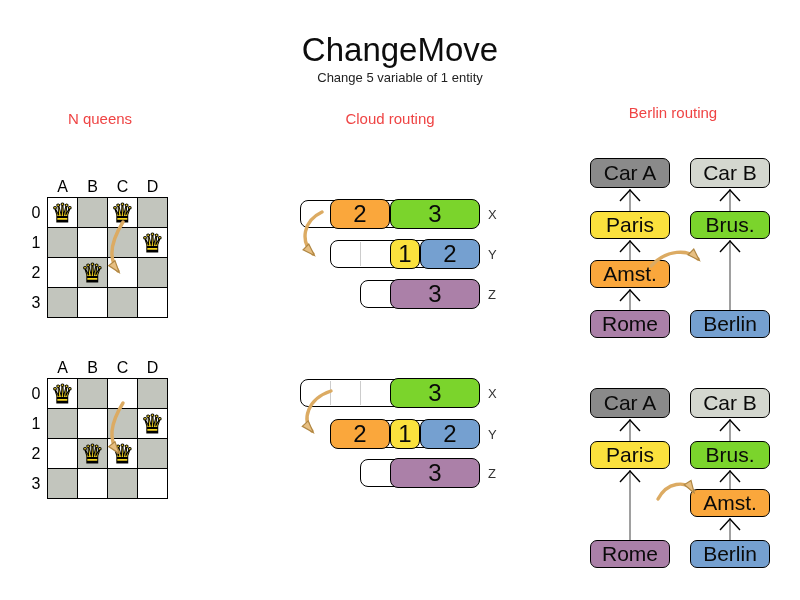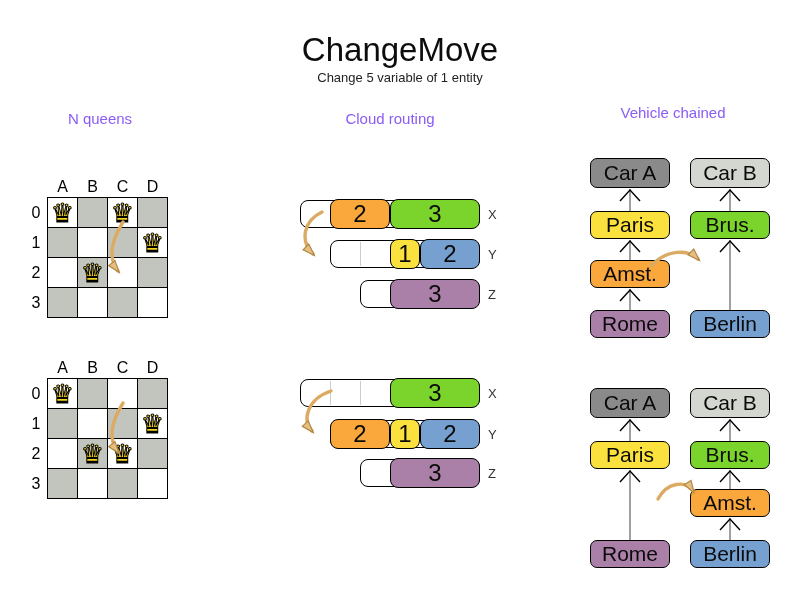--- a/index.html
+++ b/index.html
@@ -2,21 +2,21 @@
 <html><head>
 <meta charset="utf-8">
 <style>
   html,body{margin:0;padding:0;background:#fff;}
   #canvas{position:relative;width:800px;height:600px;background:#fff;overflow:hidden;
           font-family:"Liberation Sans",sans-serif;color:#111;}
   .abs{position:absolute;}
   .ctr{text-align:center;}
   #page-title{left:0;top:31px;width:800px;font-size:33px;color:#0d0d0d;}
   #page-subtitle{left:0;top:70px;width:800px;font-size:13px;color:#222;}
-  .section-header{font-size:15px;color:#8b5cf6;line-height:18px;}
+  .section-header{font-size:15px;color:#ef4444;line-height:18px;}
   
   .board{display:grid;grid-template-columns:repeat(4,29px);grid-template-rows:repeat(4,29px);
          gap:1px;background:#000;border:1px solid #000;}
   .cell{display:flex;align-items:center;justify-content:center;}
   .cell.light{background:#fff;}
   .cell.dark{background:#c2c5bd;}
   .queen{font-size:26px;line-height:26px;color:#f6d51e;-webkit-text-stroke:1px #000;}
   .board-col-label,.board-row-label{font-size:16px;color:#000;text-align:center;}
   .board-row-label{line-height:29px;}
   
@@ -33,21 +33,21 @@
 </head>
 <body>
 
 <div id="canvas">
   <div class="abs ctr" id="page-title">ChangeMove</div>
   <div class="abs ctr" id="page-subtitle">Change 5 variable of 1 entity</div>
 
   <div class="abs ctr section-header" style="left:20px;top:110px;width:160px;">N queens</div>
   <div class="abs ctr section-header" style="left:300px;top:110px;width:180px;">Cloud routing</div>
   <div class="abs ctr section-header" style="left:578px;top:104px;width:190px;">
-    <div>Vehicle chained</div>
+    <div>Berlin routing</div>
   </div>
 
   <div id="dynamic-root">
       <div class="abs board-col-label" style="left: 48px; top: 178px; width: 29px;">A</div>
       <div class="abs board-col-label" style="left: 78px; top: 178px; width: 29px;">B</div>
       <div class="abs board-col-label" style="left: 108px; top: 178px; width: 29px;">C</div>
       <div class="abs board-col-label" style="left: 138px; top: 178px; width: 29px;">D</div>
       <div class="abs board-row-label" style="left: 28px; top: 198px; width: 16px;">0</div>
       <div class="abs board-row-label" style="left: 28px; top: 228px; width: 16px;">1</div>
       <div class="abs board-row-label" style="left: 28px; top: 258px; width: 16px;">2</div>

